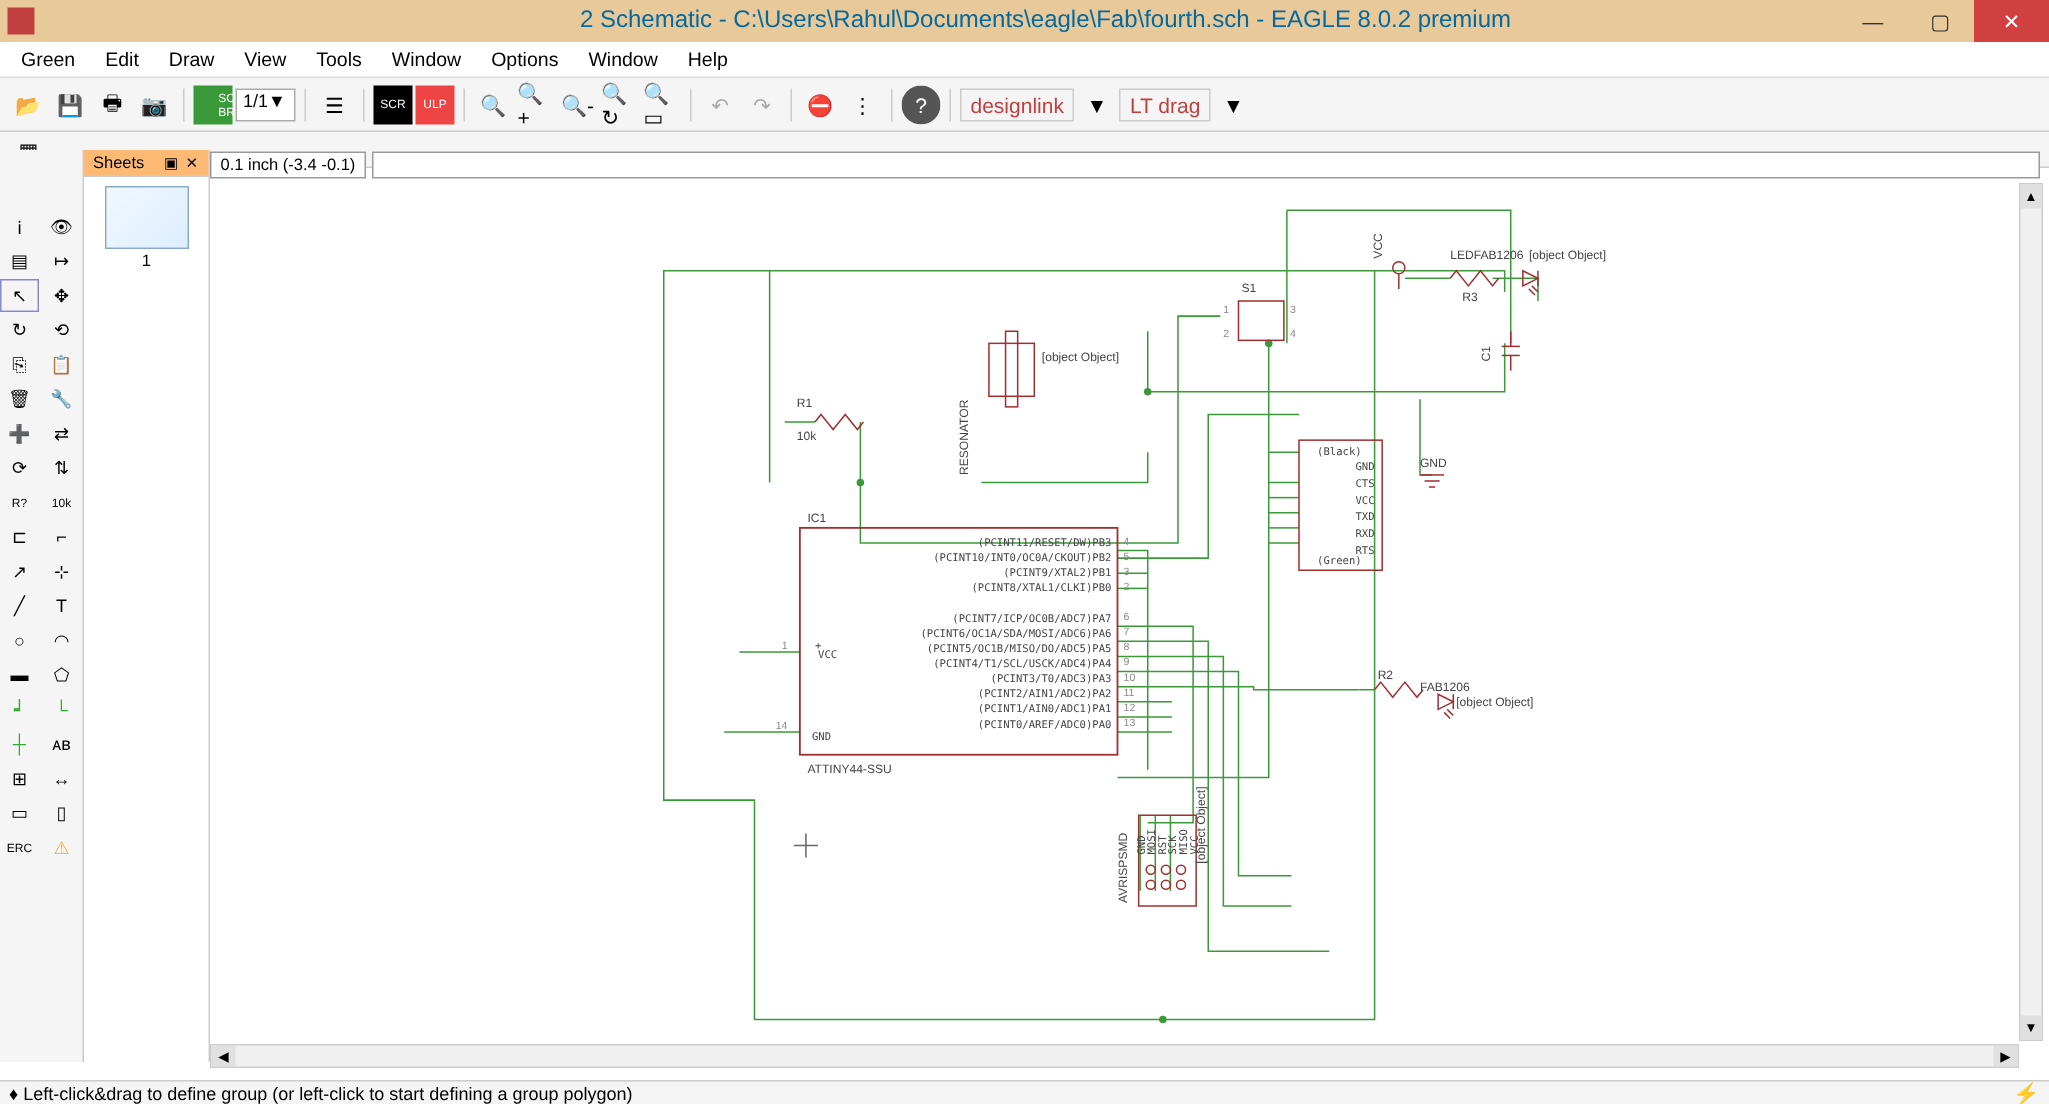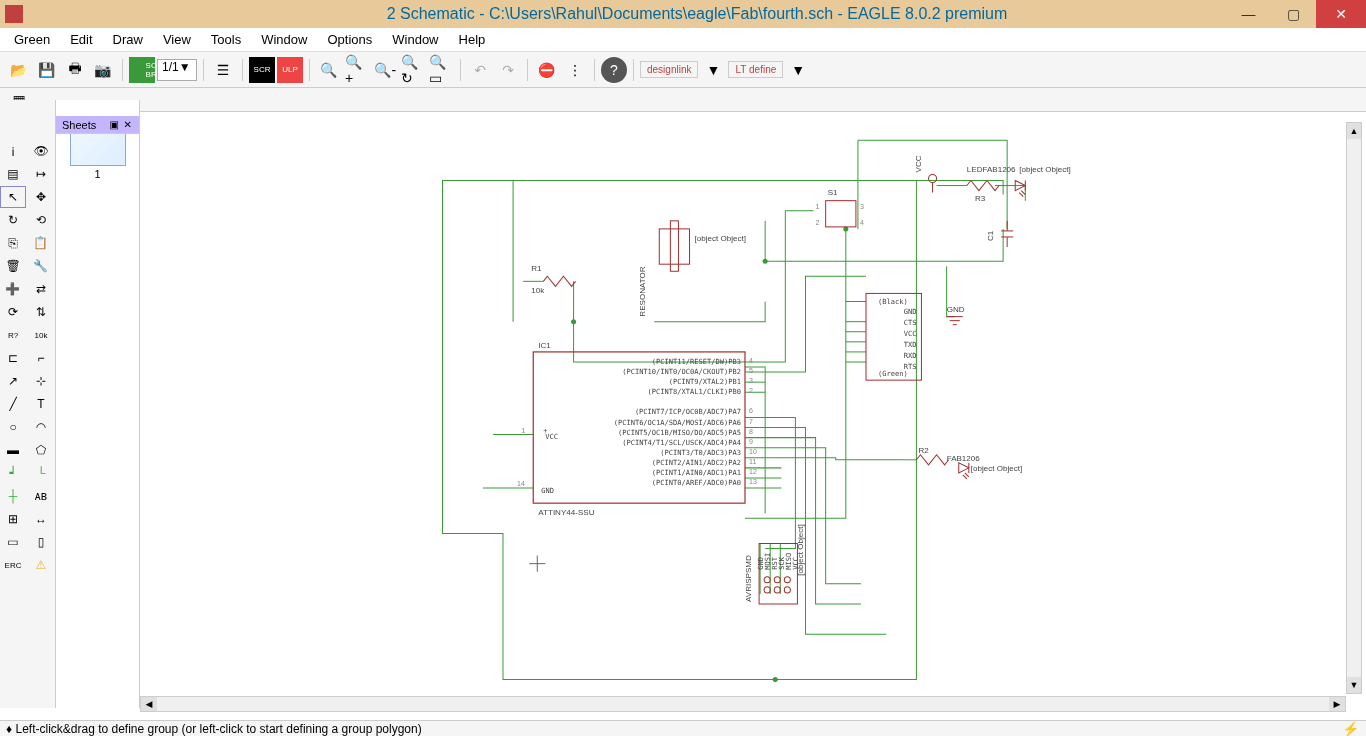--- a/index.html
+++ b/index.html
@@ -16,40 +16,40 @@
 
 .menubar { height: 24px; background: #fff; border-bottom: 1px solid #ddd; display: flex; align-items: center; padding-left: 4px; }
 .menubar .menu { padding: 4px 10px; cursor: pointer; font-size: 13px; }
 
 
 .toolbar { height: 36px; background: #f5f5f5; border-bottom: 1px solid #ccc; display: flex; align-items: center; padding: 0 6px; gap: 2px; }
 .tbtn { width: 26px; height: 26px; display: flex; align-items: center; justify-content: center; cursor: pointer; border: 1px solid transparent; font-size: 14px; }
 .tsep { width: 1px; height: 22px; background: #ccc; margin: 0 4px; }
 .tsel { height: 22px; border: 1px solid #aaa; padding: 0 4px; font-size: 12px; display: flex; align-items: flex-start; min-width: 40px; background: #fff; }
 .tdrop { width: 10px; text-align: center; }
-.tbadge { padding: 2px 6px; border: 1px solid #ccc; font-size: 10px; display:flex; align-items:center; gap:4px; }
+.tbadge { padding: 2px 6px; border: 1px solid #ccc; font-size: 14px; display:flex; align-items:center; gap:4px; }
 
 
 .toolbar2 { height: 24px; background: #f5f5f5; display: flex; align-items: center; padding: 0 6px; border-bottom: 1px solid #ccc; }
 
 
 .coordbar { position: absolute; left: 140px; top: 100px; right: 6px; height: 20px; display: flex; align-items: center; gap: 4px; font-size: 11px;}
 .coordbox { border: 1px solid #999; padding: 2px 6px; background: #fff; height: 18px; display:flex; align-items:center; }
 .cmdinput { flex: 1; border: 1px solid #999; height: 18px; }
 
 
 .main { position: absolute; top: 100px; left: 0; right: 0; bottom: 28px; display: flex; }
 
 
 .leftpanel { width: 56px; background: #f5f5f5; border-right: 1px solid #ccc; display: grid; grid-template-columns: 1fr 1fr; align-content: start; gap: 1px; padding-top: 40px; }
 .leftpanel .tb { width: 26px; height: 22px; display: flex; align-items: center; justify-content: center; cursor: pointer; font-size: 12px; }
 
 
 .sheets { width: 84px; background: #fff; border-right: 1px solid #ccc; position: relative; }
-.sheets-hdr { height: 18px; background: #c4b5fd; border-bottom: 1px solid #ccc; font-size: 11px; padding: 2px 6px; display:flex; justify-content:space-between; align-items:center; position: absolute; top: 16px; left:0; right:0;}
+.sheets-hdr { height: 18px; background: #fdba74; border-bottom: 1px solid #ccc; font-size: 11px; padding: 2px 6px; display:flex; justify-content:space-between; align-items:center; position: absolute; top: 0; left:0; right:0;}
 .sheets-hdr .ctl { font-size: 10px; letter-spacing: 1px;}
 .sheet-thumb { margin: 24px auto 0; width: 56px; height: 42px; border: 1px solid #88aacc; background: linear-gradient(135deg,#f0f8ff,#ddeeff); }
 .sheet-num { text-align: center; font-size: 11px; margin-top: 2px; }
 
 
 .canvas-wrap { flex: 1; background: #fff; position: relative; margin-top: 20px; margin-right:16px; margin-bottom:16px; overflow:hidden; }
 .canvas { position: absolute; inset: 0; }
 
 
 .status { position: absolute; bottom: 0; left: 0; right: 0; height: 16px; background: #f5f5f5; border-top: 1px solid #ccc; display: flex; align-items: center; padding: 0 6px; font-size: 12px; }
@@ -123,21 +123,21 @@
   <div class="tbtn" style="color:#d04040">⛔</div>
   <div class="tbtn">⋮</div>
   <div class="tsep"></div>
   <div class="tbtn" style="background:#555;color:#fff;border-radius:50%;">?</div>
   <div class="tsep"></div>
   <div class="tbadge">
       <span style="color:#c04040">designlink</span>
     </div>
   <div class="tbtn">▼</div>
   <div class="tbadge">
-      <span style="color:#c04040">LT define</span>
+      <span style="color:#c04040">LT drag</span>
     </div>
   <div class="tbtn">▼</div>
 </div>
 
 <div class="toolbar2">
   <div class="tbtn">▦</div>
 </div>
 
 <div class="main">
 
@@ -184,20 +184,24 @@
 
   <div class="sheets">
     <div class="sheets-hdr">
       <span>Sheets</span>
       <span class="ctl">▣ ✕</span>
     </div>
     <div class="sheet-thumb"></div>
     <div class="sheet-num">1</div>
   </div>
 
+  <div class="coordbar" style="top:0; position:absolute;">
+    <div class="coordbox">0.1 inch (-3.4 -0.1)</div>
+    <input class="cmdinput" style="">
+  </div>
 
   <div class="canvas-wrap">
     <svg class="canvas" viewBox="0 0 1200 580">
 
       <g stroke="#3a9a3a" stroke-width="1" fill="none">
 
         <path d="M 370 60 H 770 V 555 H 360 V 410 H 300 V 60 H 370 V 200"></path>
         <path d="M 770 60 H 856 V 74"></path>
         <path d="M 856 108 V 140 H 620"></path>
         <path d="M 620 140 V 100"></path>

